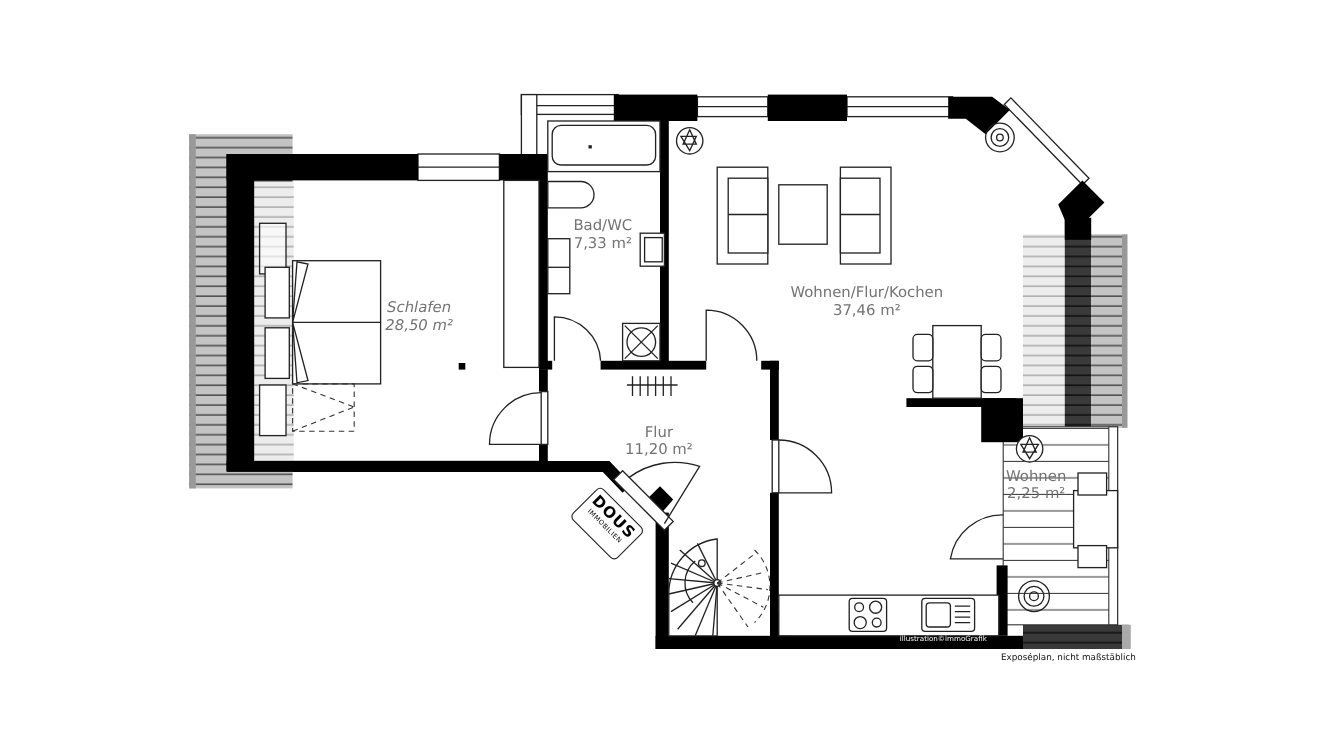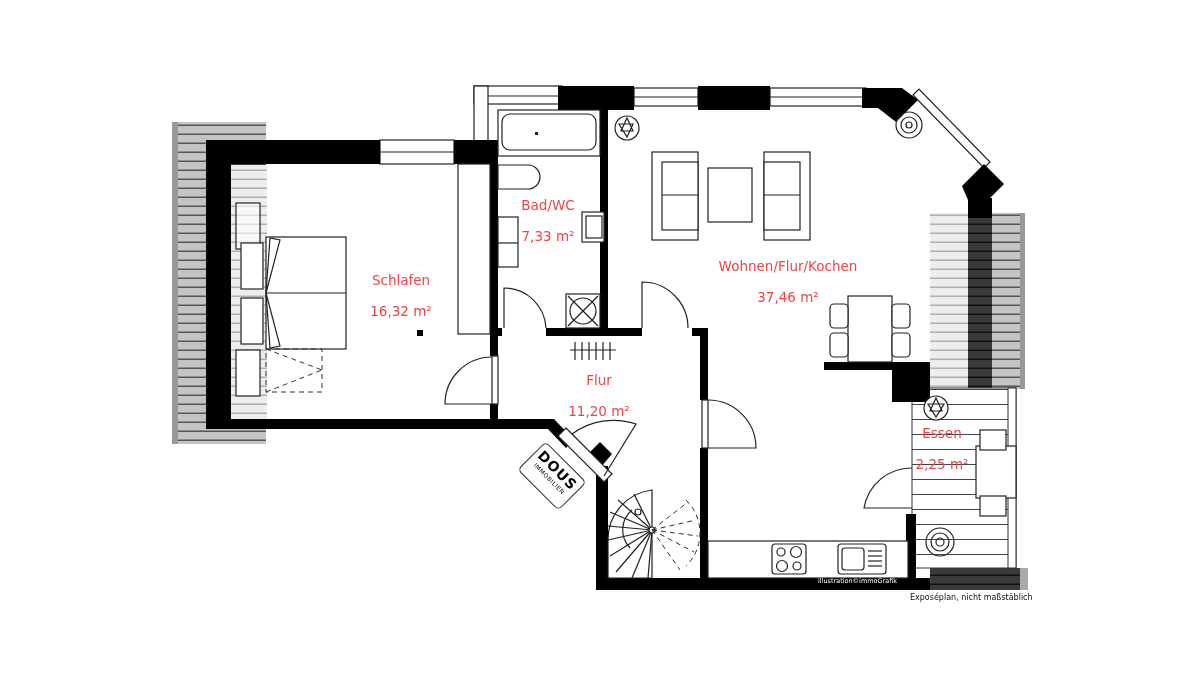--- a/index.html
+++ b/index.html
@@ -2,22 +2,22 @@
 <html><head>
 <meta charset="utf-8">
 <style>
   html,body{margin:0;padding:0;background:#ffffff;}
   body{width:1200px;height:674px;overflow:hidden;position:relative;font-family:"DejaVu Sans","Liberation Sans",sans-serif;}
   #plan{position:absolute;left:0;top:0;width:1200px;height:674px;}
   .wall{fill:#000;}
   .thin{fill:none;stroke:#222;stroke-width:1.2;}
   .thin2{fill:#fff;stroke:#222;stroke-width:1.2;}
   .dash{fill:none;stroke:#333;stroke-width:1;stroke-dasharray:5 4;}
-  .room-label{position:absolute;text-align:center;color:#ef4444;font-size:13.5px;line-height:16px;white-space:nowrap;transform:translateX(-50%);}
-  .room-label .area{display:block;margin-top:15px;}
+  .room-label{position:absolute;text-align:center;color:#737373;font-size:13.5px;line-height:16px;white-space:nowrap;transform:translateX(-50%);}
+  .room-label .area{display:block;}
   .credit{position:absolute;left:818px;top:577px;color:#fff;font-size:6.5px;white-space:nowrap;}
   .footnote{position:absolute;left:910px;top:593px;color:#111;font-size:8px;white-space:nowrap;}
   .logo{position:absolute;left:523px;top:456px;width:58px;height:40px;border:1.4px solid #222;border-radius:5px;background:#fff;transform:rotate(45deg);transform-origin:center;box-sizing:border-box;text-align:center;}
   .logo .brand{display:block;font-weight:bold;font-size:14px;line-height:16px;margin-top:3px;letter-spacing:1px;}
   .logo .sub{display:block;font-size:6px;line-height:8px;letter-spacing:0.5px;}
 </style>
 </head>
 <body>
 
 <svg id="plan" viewBox="0 0 1200 674" xmlns="http://www.w3.org/2000/svg">
@@ -250,38 +250,38 @@
     <circle cx="797" cy="566" r="4" class="thin"></circle>
     <rect x="838" y="544" width="48" height="30" rx="3" class="thin2"></rect>
     <rect x="842" y="548" width="22" height="22" rx="3" class="thin2"></rect>
     <line x1="868" y1="551" x2="882" y2="551" class="thin"></line>
     <line x1="868" y1="556" x2="882" y2="556" class="thin"></line>
     <line x1="868" y1="561" x2="882" y2="561" class="thin"></line>
     <line x1="868" y1="566" x2="882" y2="566" class="thin"></line>
   </g>
 </svg>
 
-<div class="room-label" style="left:401px;top:272px;">
+<div class="room-label" style="left:381px;top:272px;font-style:italic;">
   <span>Schlafen</span>
-  <span class="area">16,32 m²</span>
+  <span class="area">28,50 m²</span>
 </div>
 <div class="room-label" style="left:548px;top:197px;">
   <span>Bad/WC</span>
   <span class="area">7,33 m²</span>
 </div>
 <div class="room-label" style="left:788px;top:258px;">
   <span>Wohnen/Flur/Kochen</span>
   <span class="area">37,46 m²</span>
 </div>
-<div class="room-label" style="left:599px;top:372px;">
+<div class="room-label" style="left:599px;top:385px;">
   <span>Flur</span>
   <span class="area">11,20 m²</span>
 </div>
 <div class="room-label" style="left:942px;top:425px;">
-  <span>Essen</span>
+  <span>Wohnen</span>
   <span class="area">2,25 m²</span>
 </div>
 
 <div class="logo">
   <span class="brand">DOUS</span>
   <span class="sub">IMMOBILIEN</span>
 </div>
 
 <div class="credit">illustration©immoGrafik</div>
 <div class="footnote">Exposéplan, nicht maßstäblich</div>

